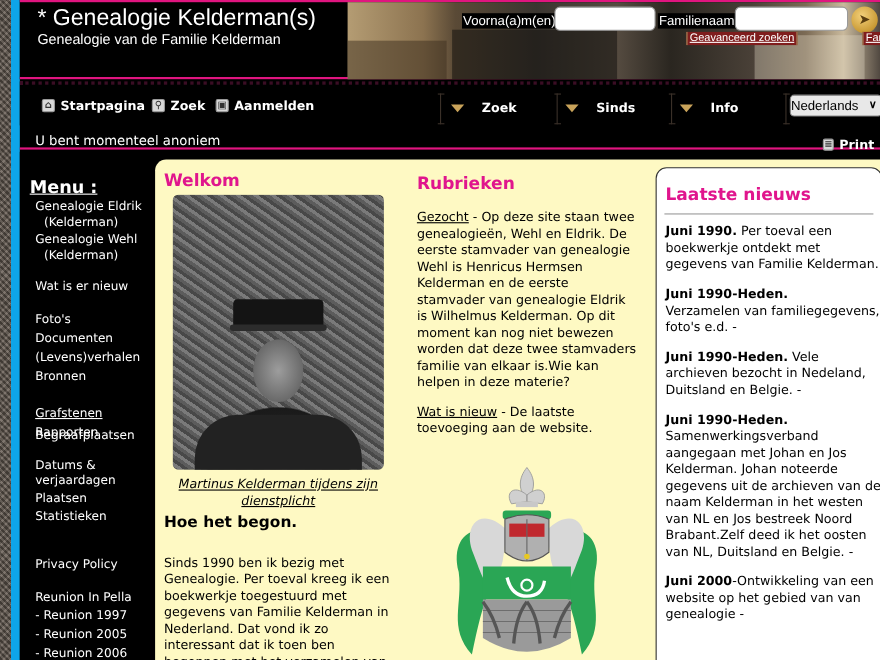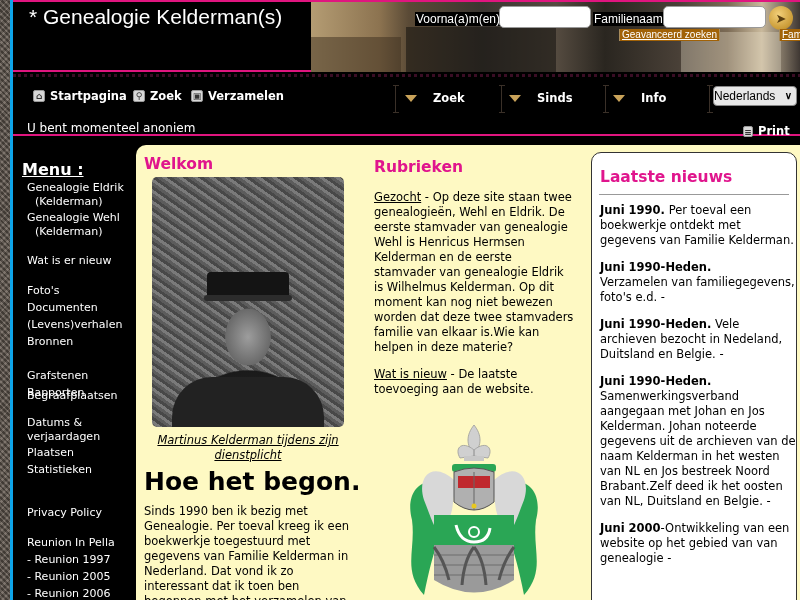--- a/index.html
+++ b/index.html
@@ -8,21 +8,21 @@
   background: #6b6158;
   background-image:
     repeating-linear-gradient(45deg, rgba(0,0,0,0.25) 0 2px, rgba(255,255,255,0.08) 2px 4px),
     repeating-linear-gradient(-45deg, rgba(0,0,0,0.2) 0 3px, rgba(255,255,255,0.06) 3px 5px);
   font-family: "DejaVu Sans", sans-serif;
   position: relative;
 }
 .page {
   position: absolute; left: 10px; top: 0; width: 790px; height: 600px;
   background: #000;
-  border-left: 3px solid #0ea5e9;
+  border-left: 8px solid #0ea5e9;
 }
 
 .header {
   position: absolute; left: 0; top: 0; width: 788px; height: 72px;
   background: #000;
   border-top: 2px solid #e0157f;
   border-bottom: 2px solid #e0157f;
 }
 .site-title { position: absolute; left: 16px; top: 3px; color: #fff; font-family: "Liberation Sans", sans-serif; font-size: 21px; }
 .site-subtitle { position: absolute; left: 16px; top: 26px; color: #fff; font-family: "Liberation Sans", sans-serif; font-size: 13px; }
@@ -35,21 +35,21 @@
 .banner-photo .shade2 { position: absolute; left: 95px; top: 25px; width: 150px; height: 45px; background: rgba(20,18,15,0.55); }
 .banner-photo .shade3 { position: absolute; left: 370px; top: 30px; width: 100px; height: 40px; background: rgba(230,220,200,0.35); }
 .search-label { position: absolute; background: #000; color: #fff; font-family: "Liberation Sans", sans-serif; font-size: 12px; padding: 0 1px; line-height: 14px; }
 .search-input { position: absolute; height: 22px; background: #fff; border: 1px solid #999; border-radius: 5px; }
 .go-button {
   position: absolute; left: 756px; top: 4px; width: 24px; height: 24px; border-radius: 50%;
   background: radial-gradient(circle at 40% 35%, #f3d07a, #c99a35 70%, #8a6520);
   display: flex; align-items: center; justify-content: center; color: #5a3e10; font-size: 13px;
 }
 .adv-link {
-  position: absolute; top: 27px; background: #a16207; color: #fff; font-family: "Liberation Sans", sans-serif; font-size: 10px;
+  position: absolute; top: 27px; background: #7f1d1d; color: #fff; font-family: "Liberation Sans", sans-serif; font-size: 10px;
   text-decoration: underline; padding: 0 2px; line-height: 12px; border-left: 1px solid #a88c5c; border-right: 1px solid #a88c5c;
 }
 
 .navbar {
   position: absolute; left: 0; top: 74px; width: 788px; height: 40px; background: #000;
   border-top: 3px dotted #3a0d24;
 }
 .nav-left-item { position: absolute; top: 12px; color: #fff; font-weight: bold; font-size: 11.5px; display: flex; align-items: center; }
 .nav-icon {
   display: inline-block; width: 12px; height: 12px; background: #d8d8d8; border: 1px solid #999; border-radius: 2px;
@@ -89,21 +89,21 @@
     repeating-linear-gradient(35deg, #5c5c5c 0 3px, #7a7a7a 3px 6px, #484848 6px 9px),
     #555;
   overflow: hidden;
 }
 .portrait .cap { position: absolute; left: 55px; top: 95px; width: 82px; height: 26px; background: #141414; border-radius: 4px 4px 0 0; }
 .portrait .brim { position: absolute; left: 52px; top: 118px; width: 88px; height: 6px; background: #2c2c2c; border-radius: 3px; }
 .portrait .body { position: absolute; left: 20px; top: 200px; width: 152px; height: 60px; background: #222; border-radius: 40px 40px 0 0; }
 .caption {
   position: absolute; left: 8px; top: 288px; width: 208px; text-align: center; font-style: italic; text-decoration: underline; font-size: 11.5px; color: #000; line-height: 15px;
 }
-.h-black { position: absolute; left: 8px; top: 322px; font-weight: bold; font-size: 25px; color: #000; }
+.h-black { position: absolute; left: 8px; top: 322px; font-weight: bold; font-size: 14px; color: #000; }
 .intro-text { position: absolute; left: 8px; top: 359px; width: 214px; font-size: 11.5px; line-height: 15px; color: #000; }
 .col2 { position: absolute; left: 238px; top: 10px; width: 202px; }
 .col2 .h-pink { position: absolute; left: 0; top: 3px; }
 .rubr-text { position: absolute; left: 0; top: 35px; width: 202px; font-size: 11.5px; line-height: 15px; color: #000; }
 .rubr-text a { color: #000; text-decoration: underline; }
 .rubr-text p { margin-bottom: 12px; }
 .crest { position: absolute; left: 258px; top: 275px; width: 160px; height: 180px; }
 
 .news {
   position: absolute; left: 455px; top: 7px; width: 206px; height: 460px; border: 1px solid #333; border-radius: 10px; background: #fff;
@@ -114,20 +114,21 @@
 .news-body p { margin-bottom: 12px; }
 .news-body b { font-weight: bold; }
 </style>
 </head>
 <body>
 
 <div class="page">
 
   <div class="header">
     <div class="site-title">* Genealogie Kelderman(s)</div>
+    <div class="site-subtitle">Genealogie van de Familie Kelderman</div>
     <div class="banner-photo">
       <div class="shade1"></div>
         <div class="shade2"></div>
         <div class="shade3"></div>
     </div>
     <span class="search-label" style="left:402px; top:10px;">Voorna(a)m(en):</span>
     <input class="search-input" style="left: 486px; top: 4px; width: 92px;" value="">
     <span class="search-label" style="left:580px; top:10px;">Familienaam:</span>
     <input class="search-input" style="left: 650px; top: 4px; width: 103px;" value="">
     <div class="go-button">
@@ -141,21 +142,21 @@
     <div class="nav-left-item" style="left:20px;">
       <span class="nav-icon">⌂</span>
       <span>Startpagina</span>
     </div>
     <div class="nav-left-item" style="left:120px;">
       <span class="nav-icon">⚲</span>
       <span>Zoek</span>
     </div>
     <div class="nav-left-item" style="left:178px;">
       <span class="nav-icon">▣</span>
-      <span>Verzamelen</span>
+      <span>Aanmelden</span>
     </div>
 
     <div class="nav-sep" style="left:382px;"></div>
     <div class="nav-drop" style="left:392px;">
       <span class="tri"></span>
       <span>Zoek</span>
     </div>
     <div class="nav-sep" style="left:488px;"></div>
     <div class="nav-drop" style="left:496px;">
       <span class="tri"></span>
@@ -184,21 +185,21 @@
   <div class="sidebar">
     <div class="menu-title">Menu :</div>
     <div class="menu-item indent2" style="top:43px;"><span>Genealogie Eldrik</span><span class="sub">(Kelderman)</span></div>
     <div class="menu-item indent2" style="top:73px;"><span>Genealogie Wehl</span><span class="sub">(Kelderman)</span></div>
     <div class="menu-item" style="top:116px;">Wat is er nieuw</div>
     <div class="menu-item" style="top:146px;">Foto's</div>
     <div class="menu-item" style="top:163px;">Documenten</div>
     <div class="menu-item" style="top:180px;">(Levens)verhalen</div>
     <div class="menu-item" style="top:197px;">Bronnen</div>
     <div class="menu-item" style="top:214px;margin-top:37px;">Begraafplaatsen</div>
-    <div class="menu-item" style="top:231px;">Grafstenen</div>
+    <div class="menu-item" style="top:231px;text-decoration:underline;">Grafstenen</div>
     <div class="menu-item" style="top:248px;">Rapporten</div>
     <div class="menu-item" style="top:278px;"><span>Datums &amp;</span><br><span>verjaardagen</span></div>
     <div class="menu-item" style="top:308px;">Plaatsen</div>
     <div class="menu-item" style="top:325px;">Statistieken</div>
     <div class="menu-item" style="top:368px;">Privacy Policy</div>
     <div class="menu-item" style="top:398px;">Reunion In Pella</div>
     <div class="menu-item" style="top:415px;">- Reunion 1997</div>
     <div class="menu-item" style="top:432px;">- Reunion 2005</div>
     <div class="menu-item" style="top:449px;">- Reunion 2006</div>
   </div>

